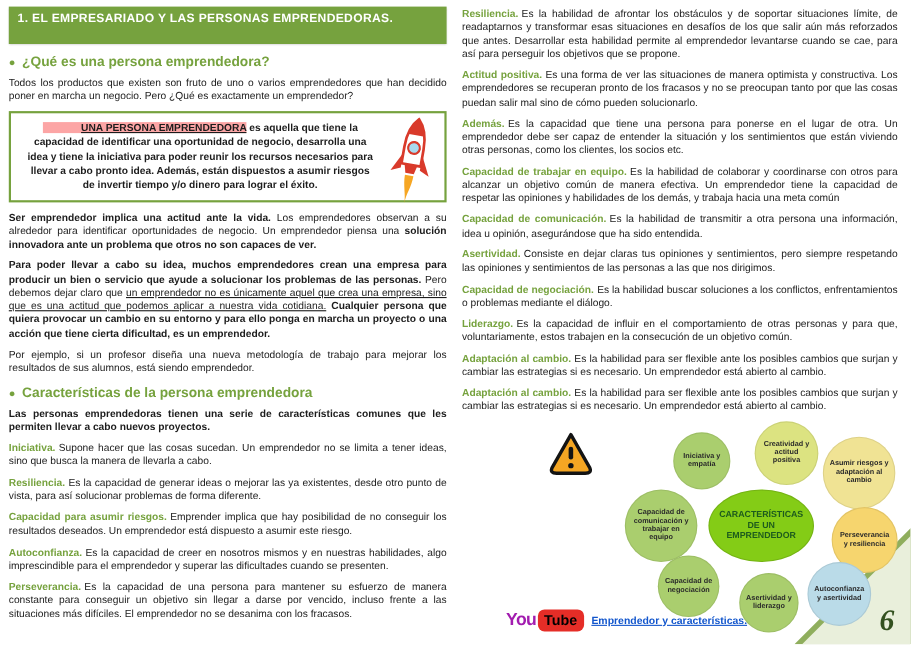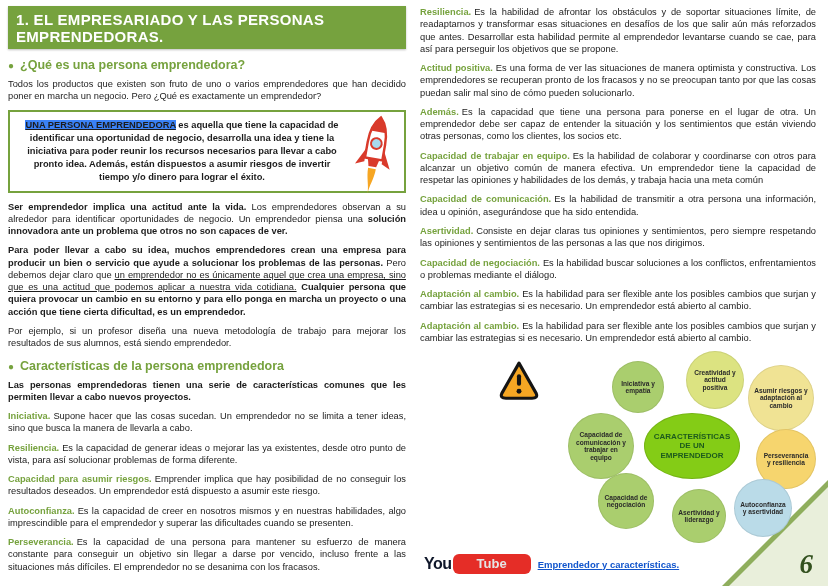--- a/index.html
+++ b/index.html
@@ -7,36 +7,36 @@
   body {
     width:828px; height:586px; background:#ffffff; overflow:hidden; position:relative;
     font-family:"Liberation Sans", sans-serif; color:#1c1c1c;
   }
   .page { width:828px; height:586px; position:relative; background:#fff; }
   .columns { display:flex; gap:14px; padding:6px 6px 0 8px; }
   .col-left { width:398px; }
   .col-right { width:396px; position:relative; height:576px; }
 
   .banner {
-    background:#76a23e; color:#fff; font-weight:bold; font-size:15px;
-    padding:5px 8px 4px; letter-spacing:.3px; margin-bottom:7px;
+    background:#76a23e; color:#fff; font-weight:bold; font-size:11px;
+    padding:5px 8px 17px; letter-spacing:.3px; margin-bottom:7px;
     box-shadow:0 1px 2px rgba(0,0,0,.25);
   }
   .heading { color:#76a23e; font-weight:bold; font-size:12.5px; margin:9px 0 6px; }
   .heading .bullet { font-size:10px; margin-right:6px; }
   .para { font-size:9.3px; line-height:1.32; text-align:justify; margin:0 0 7px; }
   .b { font-weight:bold; }
   .u { text-decoration:underline; }
   .term { color:#76a23e; font-weight:bold; margin-right:3px; }
 
   .def-box {
     position:relative; border:2.5px solid #76a23e; margin:2px 0 8px;
     padding:7px 62px 7px 12px; text-align:center; font-size:9.3px; line-height:1.4; font-weight:bold;
   }
-  .def-term { background:#3b82f6; text-decoration:underline; }
+  .def-term { background:#fca5a5; text-decoration:underline;padding-left:35px; }
   .rocket { position:absolute; right:4px; top:2px; width:52px; height:86px; transform:rotate(10deg); }
 
   .diagram { position:relative; height:198px; margin-top:2px; }
   .warn { position:absolute; left:76px; top:8px; width:46px; height:44px; }
   .cluster { position:absolute; right:0; top:0; width:248px; height:194px; }
   .bubble {
     position:absolute; border-radius:50%; display:flex; align-items:center; justify-content:center;
     text-align:center; font-weight:bold; font-size:6.6px; line-height:1.15; color:#2a2a2a;
     padding:5px; z-index:1; box-shadow:0 0 0 1px rgba(0,0,0,.08) inset;
   }
@@ -55,22 +55,22 @@
   .bub-1 { left:44px;  top:10px; width:52px; height:52px; }
   .bub-2 { left:180px; top:14px; width:66px; height:66px; }
   .bub-3 { left:0;     top:62px; width:66px; height:66px; }
   .bub-4 { left:188px; top:78px; width:60px; height:60px; }
   .bub-5 { left:30px;  top:122px;width:56px; height:56px; }
   .bub-6 { left:104px; top:138px;width:54px; height:54px; }
   .bub-7 { left:166px; top:128px;width:58px; height:58px; }
 
   .footer { position:absolute; left:4px; bottom:8px; display:flex; align-items:center; gap:7px; }
   .yt { display:inline-flex; align-items:center; cursor:pointer; }
-  .yt-you { color:#0f172a; font-weight:bold; font-size:16px; letter-spacing:-.5px; }
-  .yt-tube { background:#e52d27; color:#e5e5e5; font-weight:bold; font-size:13px; padding:2px 24px 3px; border-radius:6px; margin-left:1px; }
+  .yt-you { color:#a21caf; font-weight:bold; font-size:16px; letter-spacing:-.5px;margin-left:36px; }
+  .yt-tube { background:#e52d27; color:#000000; font-weight:bold; font-size:13px; padding:2px 6px 3px; border-radius:6px; margin-left:1px; }
   .video-link { color:#1155cc; text-decoration:underline; font-weight:bold; font-size:9.5px; cursor:pointer; }
 
   .corner { position:absolute; right:0; bottom:0; width:106px; height:106px; pointer-events:none; }
   .corner-line { position:absolute; inset:0; clip-path:polygon(100% 0,0 100%,100% 100%); background:#8fae5d; }
   .corner-fill { position:absolute; right:0; bottom:0; width:99px; height:99px; clip-path:polygon(100% 0,0 100%,100% 100%); background:#e9efdb; }
   .page-number {
     position:absolute; right:15px; bottom:6px; font-family:"Liberation Serif", serif;
     font-style:italic; font-weight:bold; font-size:27px; color:#33511f;
   }
 </style>
@@ -120,20 +120,21 @@
     </div>
 
     <div class="col-right">
       <p class="para"><span class="term">Resiliencia.</span><span>Es la habilidad de afrontar los obstáculos y de soportar situaciones límite, de readaptarnos y transformar esas situaciones en desafíos de los que salir aún más reforzados que antes. Desarrollar esta habilidad permite al emprendedor levantarse cuando se cae, para así para perseguir los objetivos que se propone.</span></p>
       <p class="para"><span class="term">Actitud positiva.</span><span>Es una forma de ver las situaciones de manera optimista y constructiva. Los emprendedores se recuperan pronto de los fracasos y no se preocupan tanto por que las cosas puedan salir mal sino de cómo pueden solucionarlo.</span></p>
       <p class="para"><span class="term">Además.</span><span>Es la capacidad que tiene una persona para ponerse en el lugar de otra. Un emprendedor debe ser capaz de entender la situación y los sentimientos que están viviendo otras personas, como los clientes, los socios etc.</span></p>
       <p class="para"><span class="term">Capacidad de trabajar en equipo.</span><span>Es la habilidad de colaborar y coordinarse con otros para alcanzar un objetivo común de manera efectiva. Un emprendedor tiene la capacidad de respetar las opiniones y habilidades de los demás, y trabaja hacia una meta común</span></p>
       <p class="para"><span class="term">Capacidad de comunicación.</span><span>Es la habilidad de transmitir a otra persona una información, idea u opinión, asegurándose que ha sido entendida.</span></p>
       <p class="para"><span class="term">Asertividad.</span><span>Consiste en dejar claras tus opiniones y sentimientos, pero siempre respetando las opiniones y sentimientos de las personas a las que nos dirigimos.</span></p>
       <p class="para"><span class="term">Capacidad de negociación.</span><span>Es la habilidad buscar soluciones a los conflictos, enfrentamientos o problemas mediante el diálogo.</span></p>
+      <p class="para"><span class="term">Liderazgo.</span><span>Es la capacidad de influir en el comportamiento de otras personas y para que, voluntariamente, estos trabajen en la consecución de un objetivo común.</span></p>
       <p class="para"><span class="term">Adaptación al cambio.</span><span>Es la habilidad para ser flexible ante los posibles cambios que surjan y cambiar las estrategias si es necesario. Un emprendedor está abierto al cambio.</span></p>
       <p class="para"><span class="term">Adaptación al cambio.</span><span>Es la habilidad para ser flexible ante los posibles cambios que surjan y cambiar las estrategias si es necesario. Un emprendedor está abierto al cambio.</span></p>
 
       <div class="diagram">
         <span class="warn">
           <svg viewBox="0 0 64 64" width="46" height="44">
             <path d="M32 6 L57 50 Q60 57 51 57 L13 57 Q4 57 7 50 Z" fill="#f5a623" stroke="#141414" stroke-width="4.5" stroke-linejoin="round"></path>
             <rect x="29" y="22" width="6" height="17" rx="3" fill="#141414"></rect>
             <circle cx="32" cy="47" r="3.6" fill="#141414"></circle>
           </svg>

